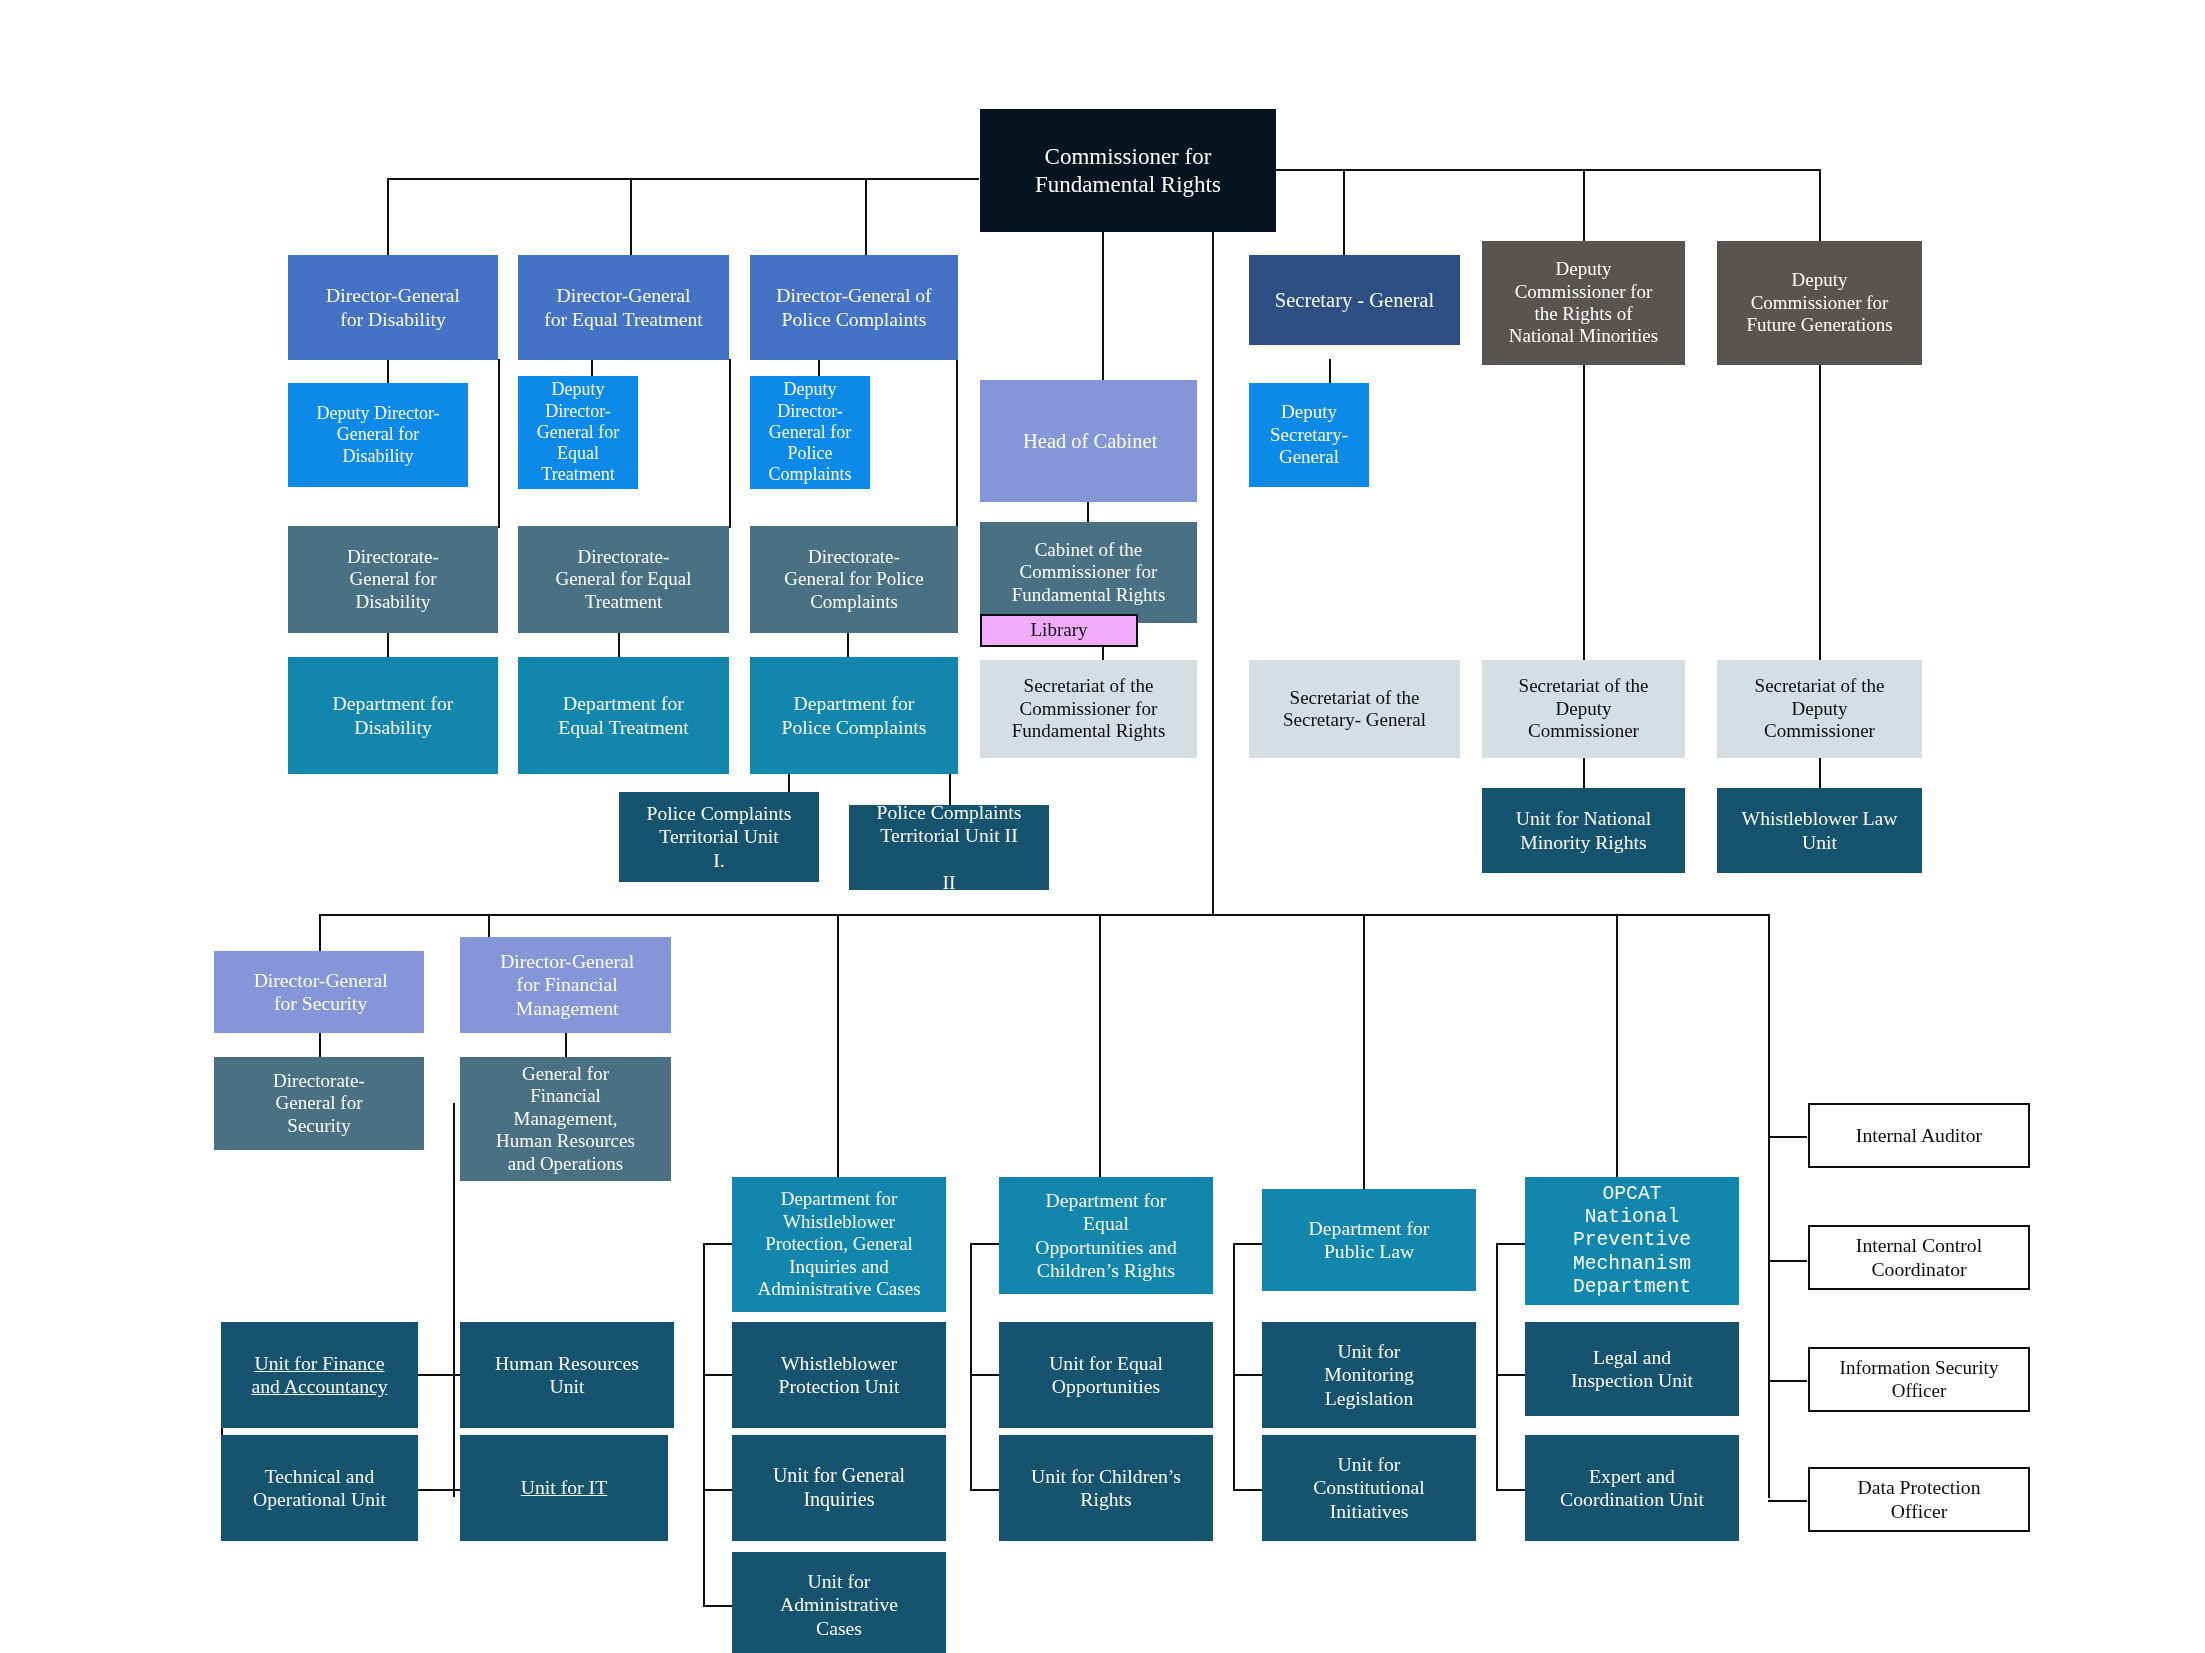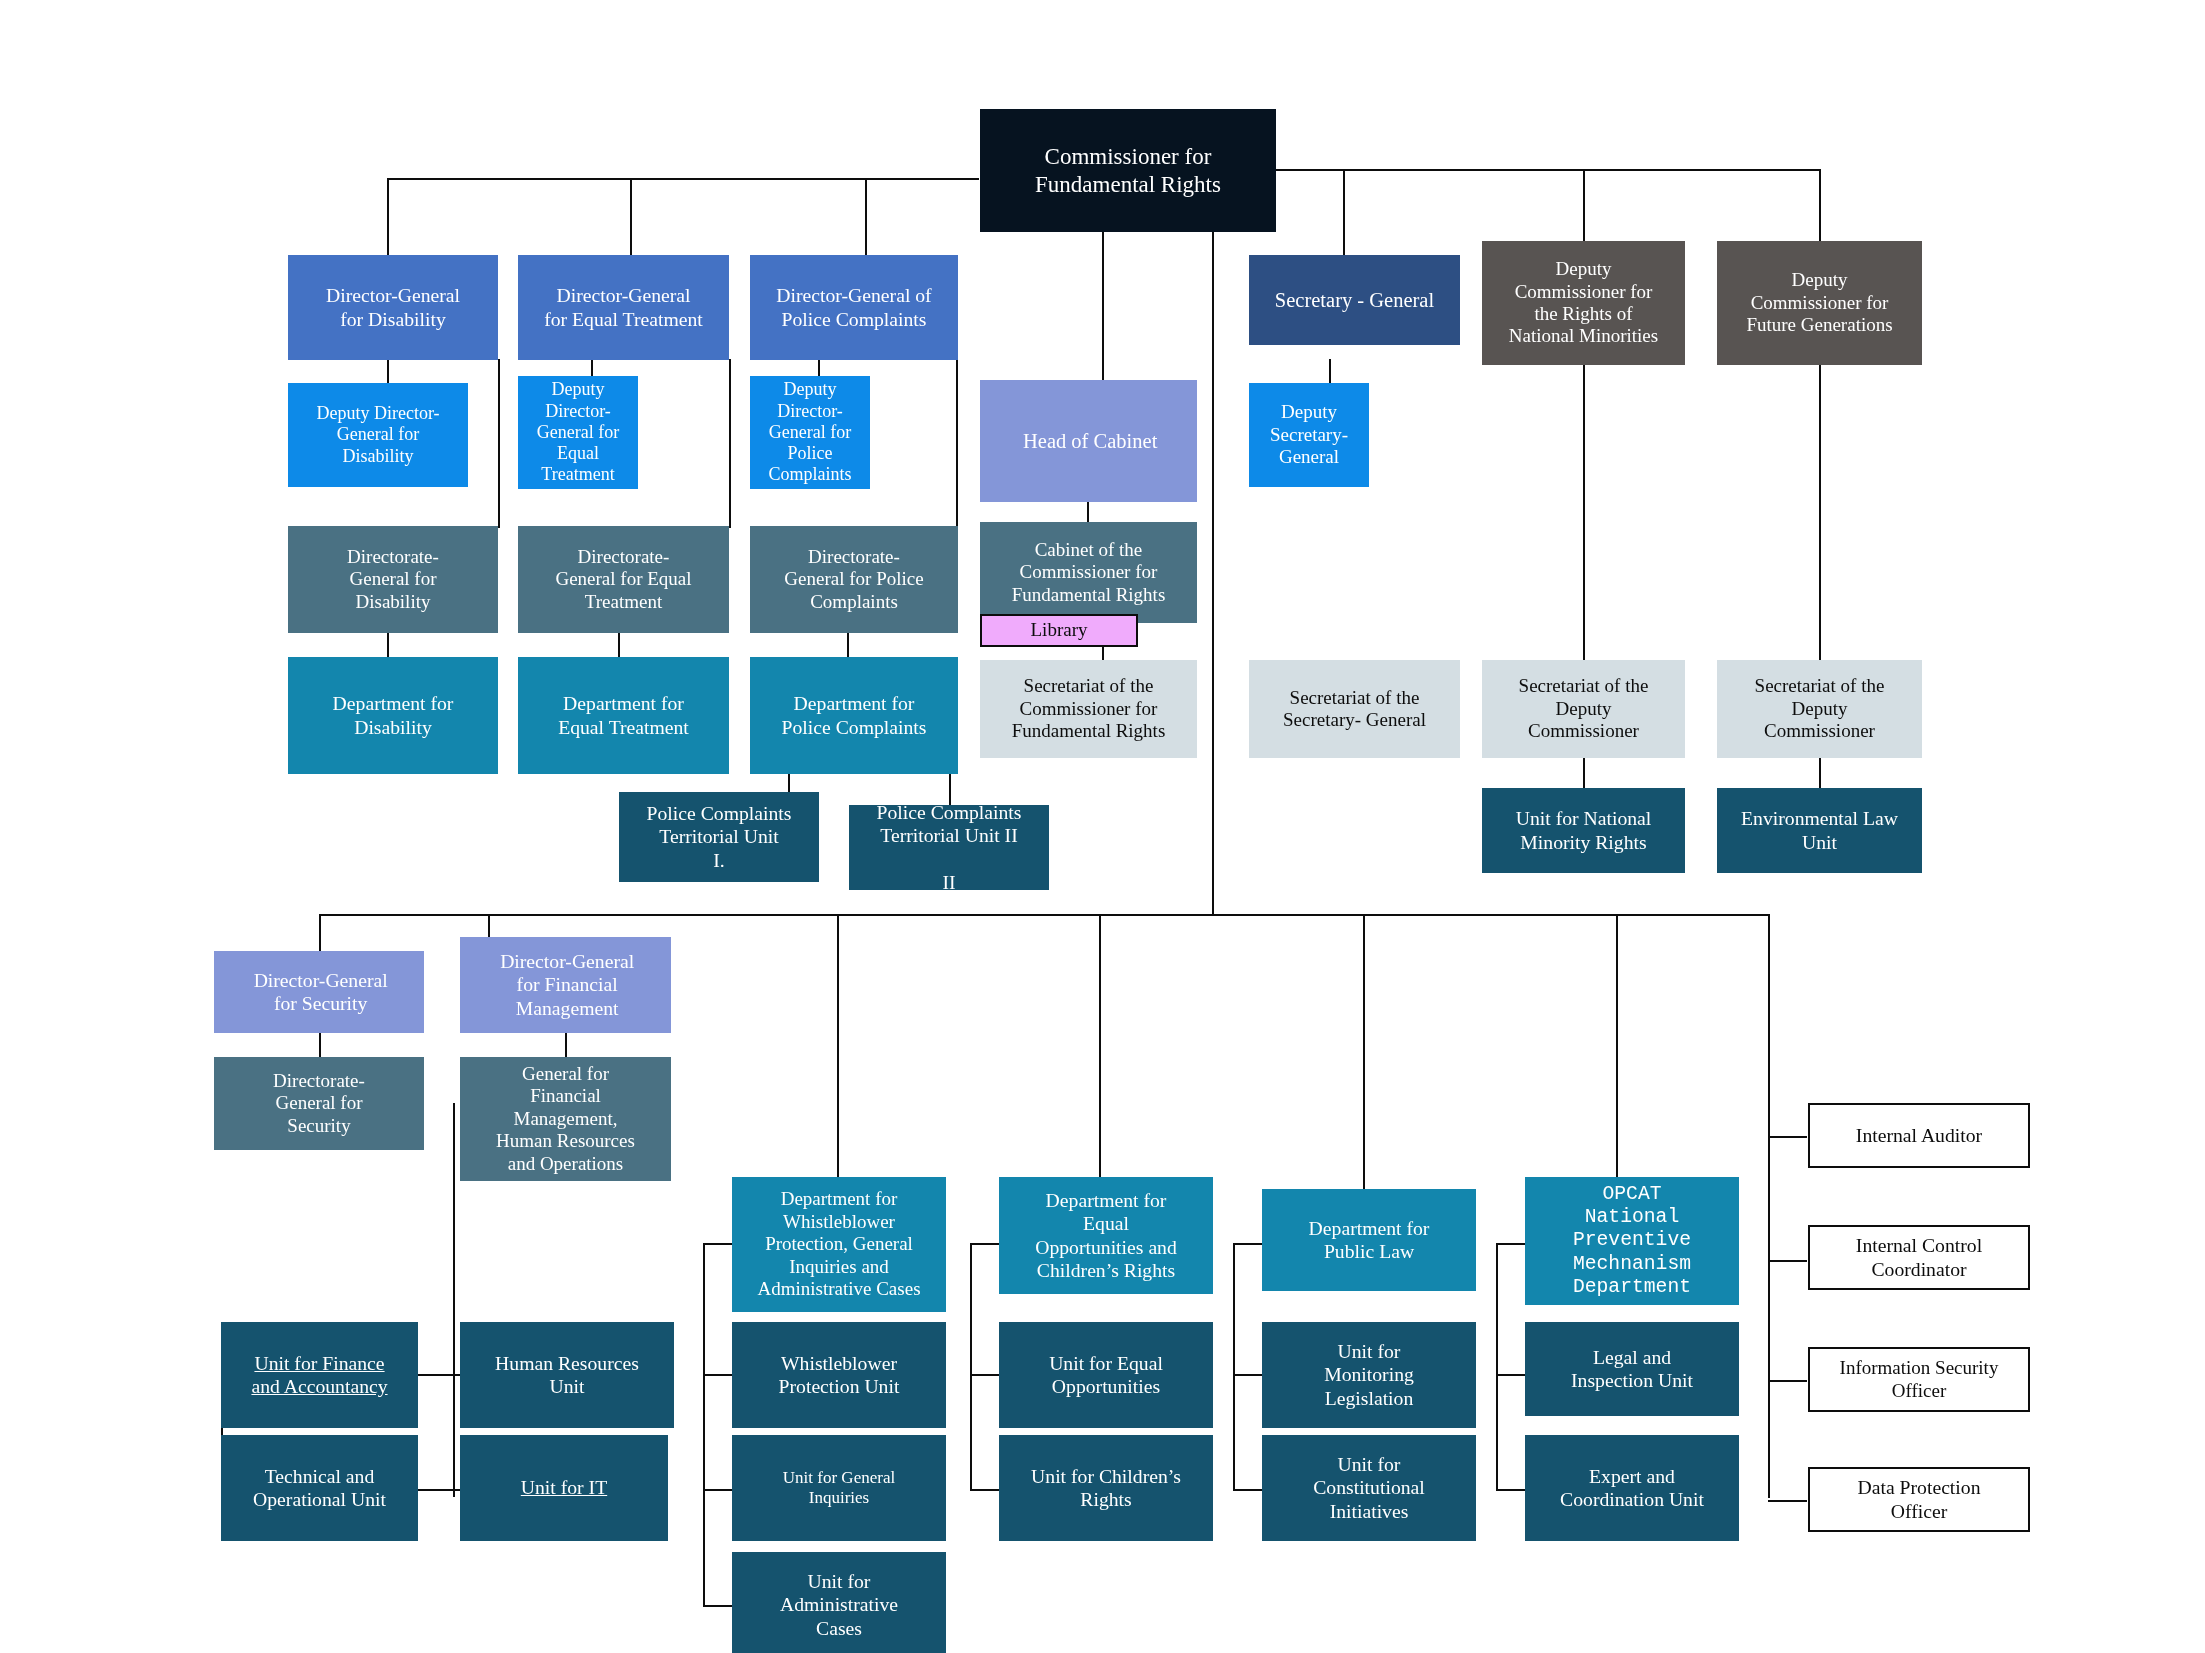--- a/index.html
+++ b/index.html
@@ -201,21 +201,21 @@
 
   <div class="node c-unit" style="left:619px;top:792px;width:200px;height:90px;font-size:19.7px;">Police Complaints
 Territorial Unit
 I.</div>
   <div class="node c-unit" style="left:849px;top:805px;width:200px;height:85px;font-size:19.7px;">Police Complaints
 Territorial Unit II
 
 II</div>
   <div class="node c-unit" style="left:1482px;top:788px;width:203px;height:85px;font-size:19.7px;">Unit for National
 Minority Rights</div>
-  <div class="node c-unit" style="left:1717px;top:788px;width:205px;height:85px;font-size:19.7px;">Environmental Law
+  <div class="node c-unit" style="left:1717px;top:788px;width:205px;height:85px;font-size:19.7px;">Whistleblower Law
 Unit</div>
 
   <div class="node c-cabhead" style="left:214px;top:951px;width:210px;height:82px;font-size:19.7px;">Director-General
 for Security</div>
   <div class="node c-cabhead" style="left:460px;top:937px;width:211px;height:96px;font-size:19.7px;">Director-General
 for Financial
 Management</div>
   <div class="node c-dirgen" style="left:214px;top:1057px;width:210px;height:93px;font-size:19px;">Directorate-
 General for
 Security</div>
@@ -259,21 +259,21 @@
 Opportunities</div>
   <div class="node c-unit" style="left:1262px;top:1322px;width:214px;height:106px;font-size:19.7px;">Unit for
 Monitoring
 Legislation</div>
   <div class="node c-unit" style="left:1525px;top:1322px;width:214px;height:94px;font-size:19.7px;">Legal and
 Inspection Unit</div>
 
   <div class="node c-unit" style="left:221px;top:1435px;width:197px;height:106px;font-size:19.7px;">Technical and
 Operational Unit</div>
   <div class="node c-unit" style="left:460px;top:1435px;width:208px;height:106px;font-size:19.7px;text-decoration:underline;">Unit for IT</div>
-  <div class="node c-unit" style="left:732px;top:1435px;width:214px;height:106px;font-size:17px;">Unit for General
+  <div class="node c-unit" style="left:732px;top:1435px;width:214px;height:106px;font-size:20px;">Unit for General
 Inquiries</div>
   <div class="node c-unit" style="left:999px;top:1435px;width:214px;height:106px;font-size:19.7px;">Unit for Children’s
 Rights</div>
   <div class="node c-unit" style="left:1262px;top:1435px;width:214px;height:106px;font-size:19.7px;">Unit for
 Constitutional
 Initiatives</div>
   <div class="node c-unit" style="left:1525px;top:1435px;width:214px;height:106px;font-size:19.7px;">Expert and
 Coordination Unit</div>
 
   <div class="node c-unit" style="left:732px;top:1552px;width:214px;height:106px;font-size:19.7px;">Unit for

